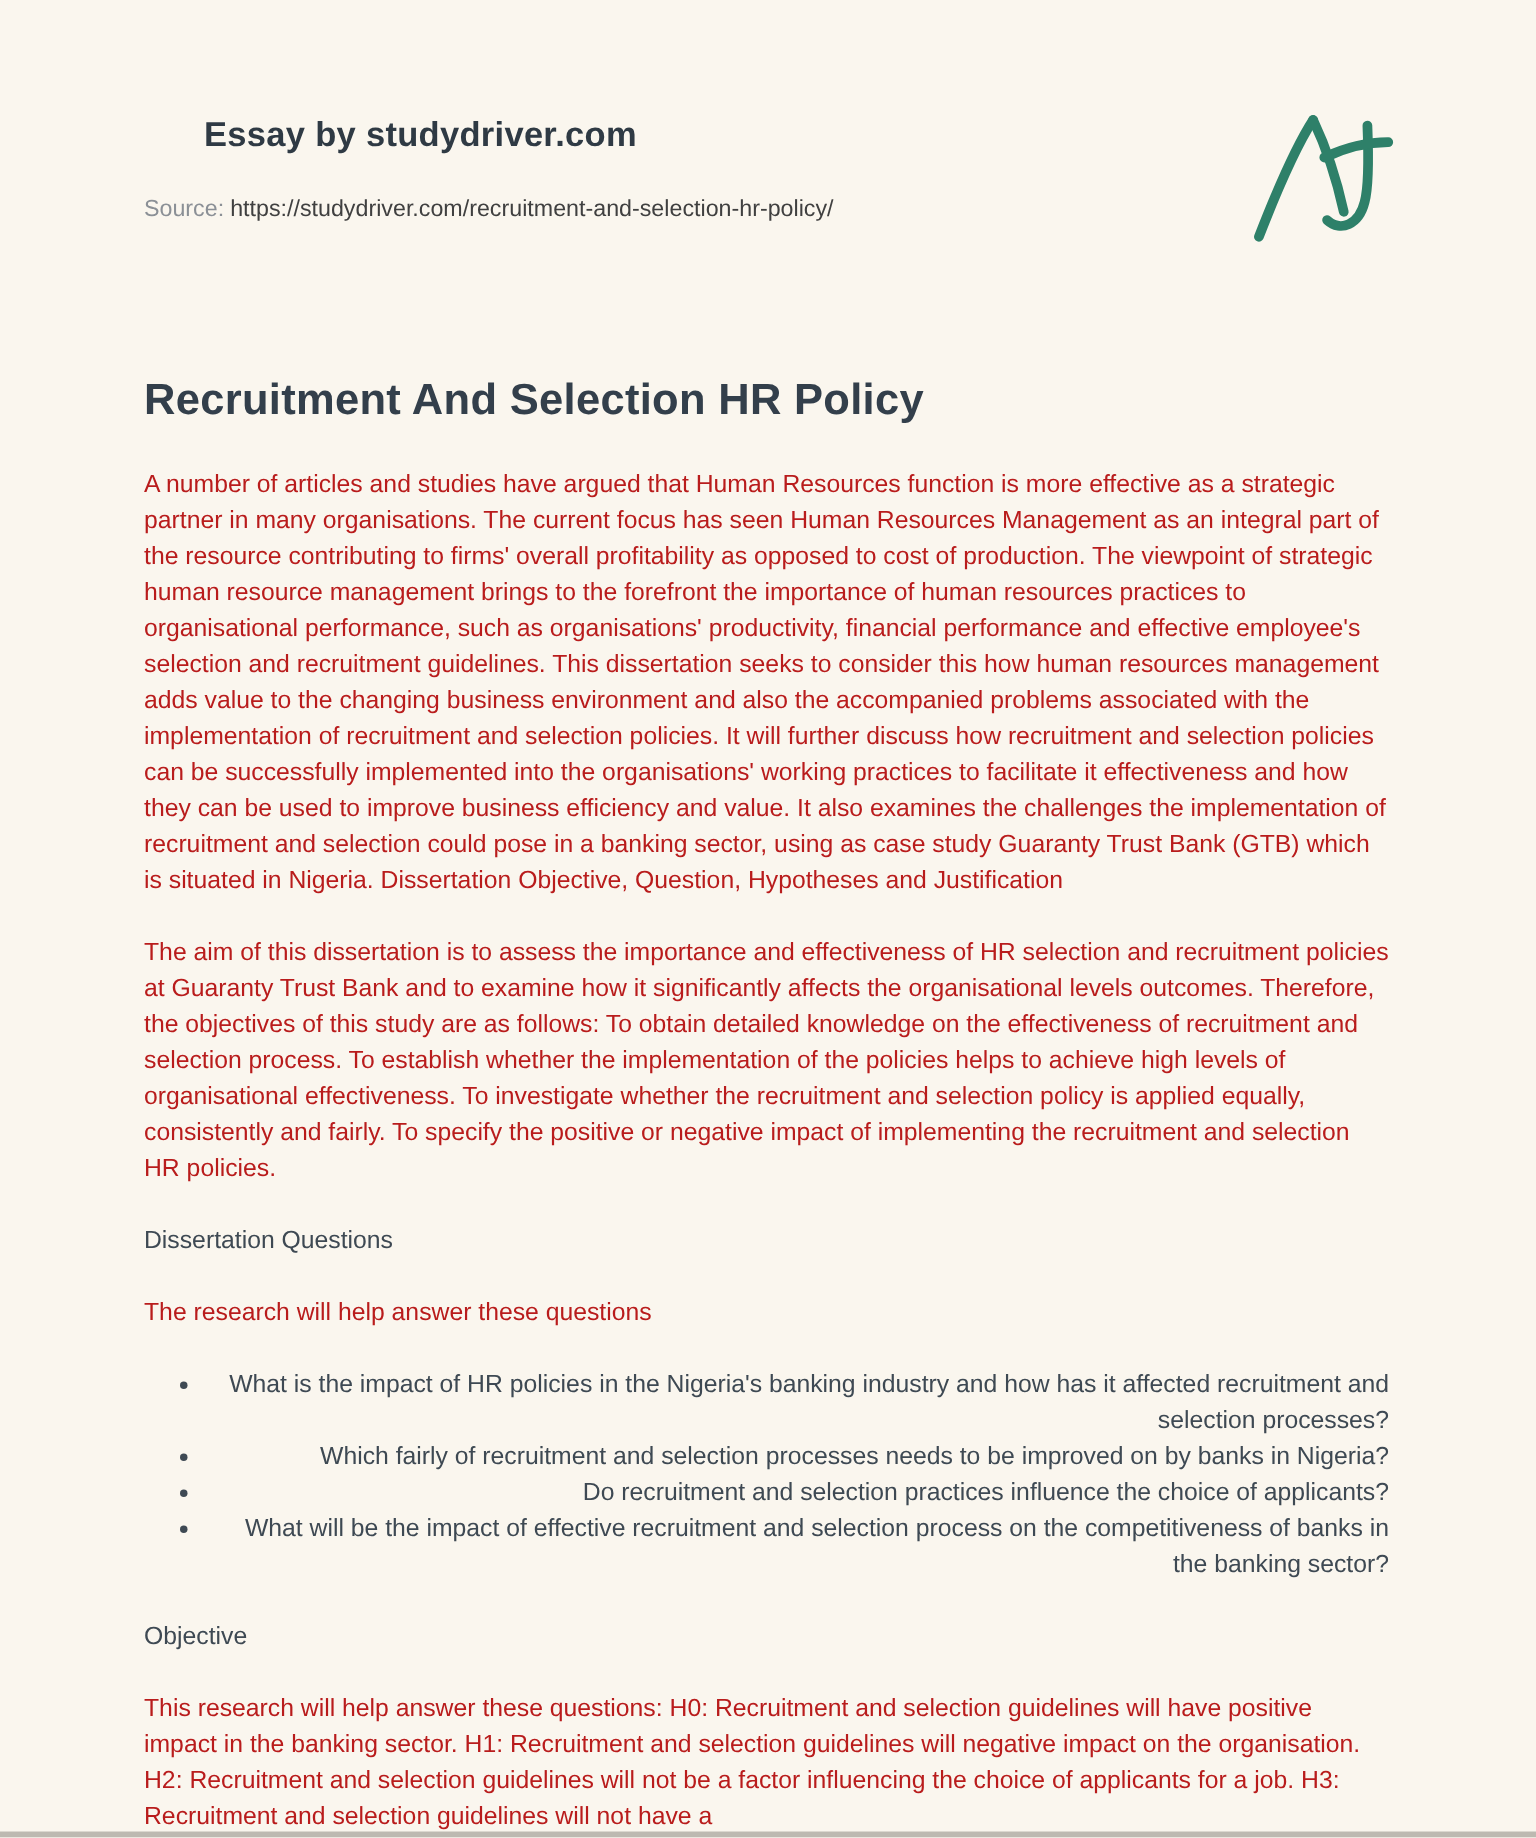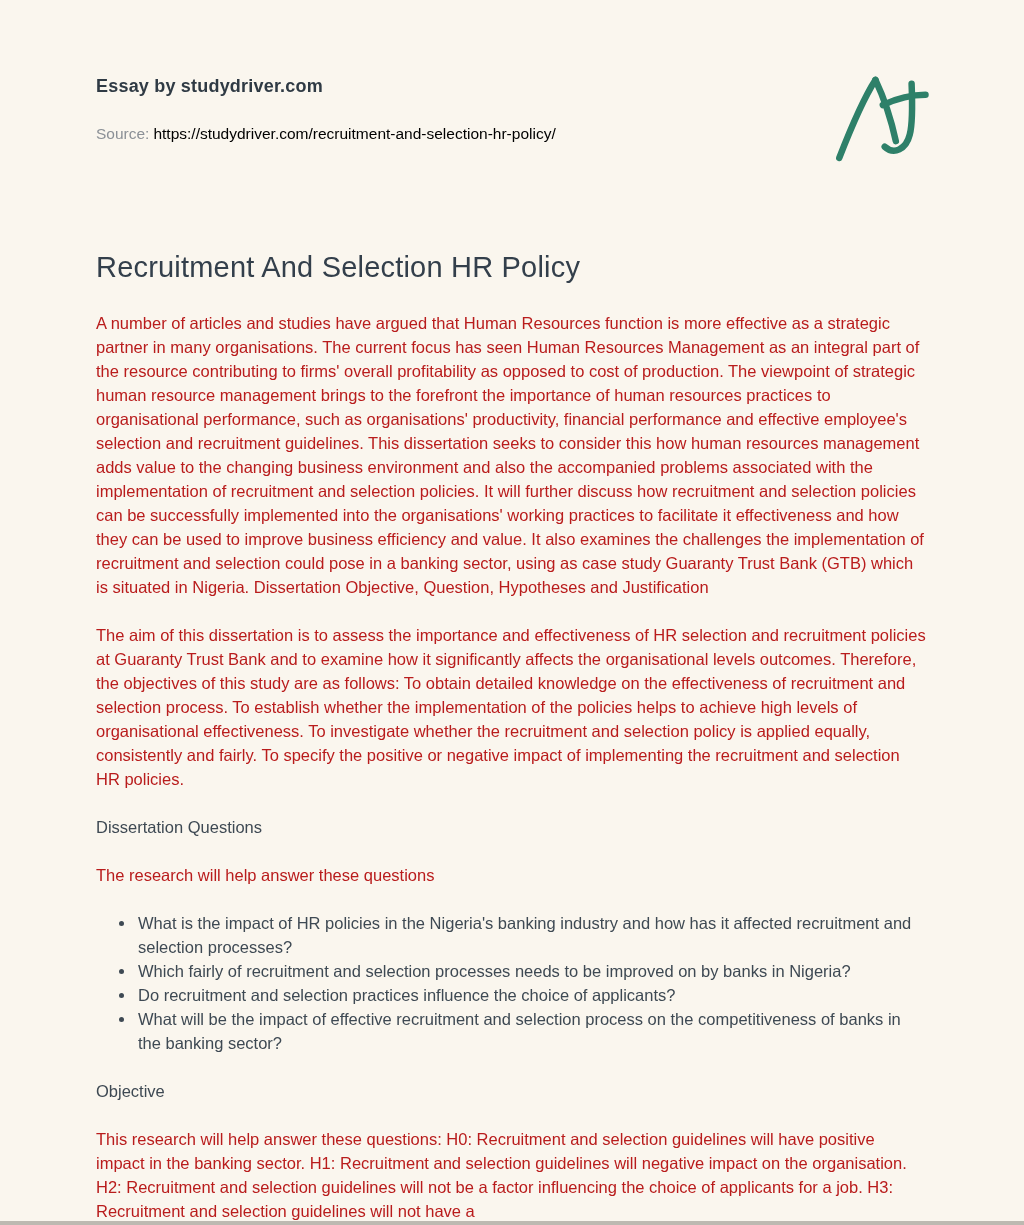--- a/index.html
+++ b/index.html
@@ -14,53 +14,54 @@
     color: #3e4953;
     position: relative;
   }
   .page-header {
     position: absolute;
     left: 96px;
     top: 76px;
     width: 700px;
   }
   .byline {
-    font-size: 18px;
+    font-size: 23px;
     font-weight: 700;
     color: #2f3a44;
     letter-spacing: 0.2px;
+    margin-left: 40px;
   }
   .source-line {
     margin-top: 28px;
     font-size: 15.5px;
     color: #8b9096;
   }
   .source-link {
-    color: #000000;
+    color: #404040;
     text-decoration: none;
     margin-left: 4px;
     cursor: pointer;
   }
   .logo-wrap {
     position: absolute;
     right: 92px;
     top: 70px;
     width: 102px;
     height: 96px;
   }
   .logo-wrap svg { width: 100%; height: 100%; }
   .article {
     position: absolute;
     left: 96px;
     top: 250px;
     width: 830px;
   }
   .doc-title {
     font-size: 29px;
-    font-weight: 400;
+    font-weight: 700;
     color: #333f4b;
     letter-spacing: 0.2px;
     margin-bottom: 26px;
     line-height: 1.2;
   }
   .para {
     font-size: 16.5px;
     line-height: 24px;
     margin-bottom: 24px;
     color: #b91c1c;
@@ -68,20 +69,21 @@
   .sub-heading {
     font-size: 16.5px;
     line-height: 24px;
     margin-bottom: 24px;
     color: #3e4953;
   }
   ul.question-list {
     list-style: disc;
     padding-left: 40px;
     margin-bottom: 24px;
+    text-align: right;
   }
   ul.question-list li {
     font-size: 16.5px;
     line-height: 24px;
     color: #3e4953;
     padding-left: 2px;
   }
   .page-bottom-edge {
     position: absolute;
     left: 0;

